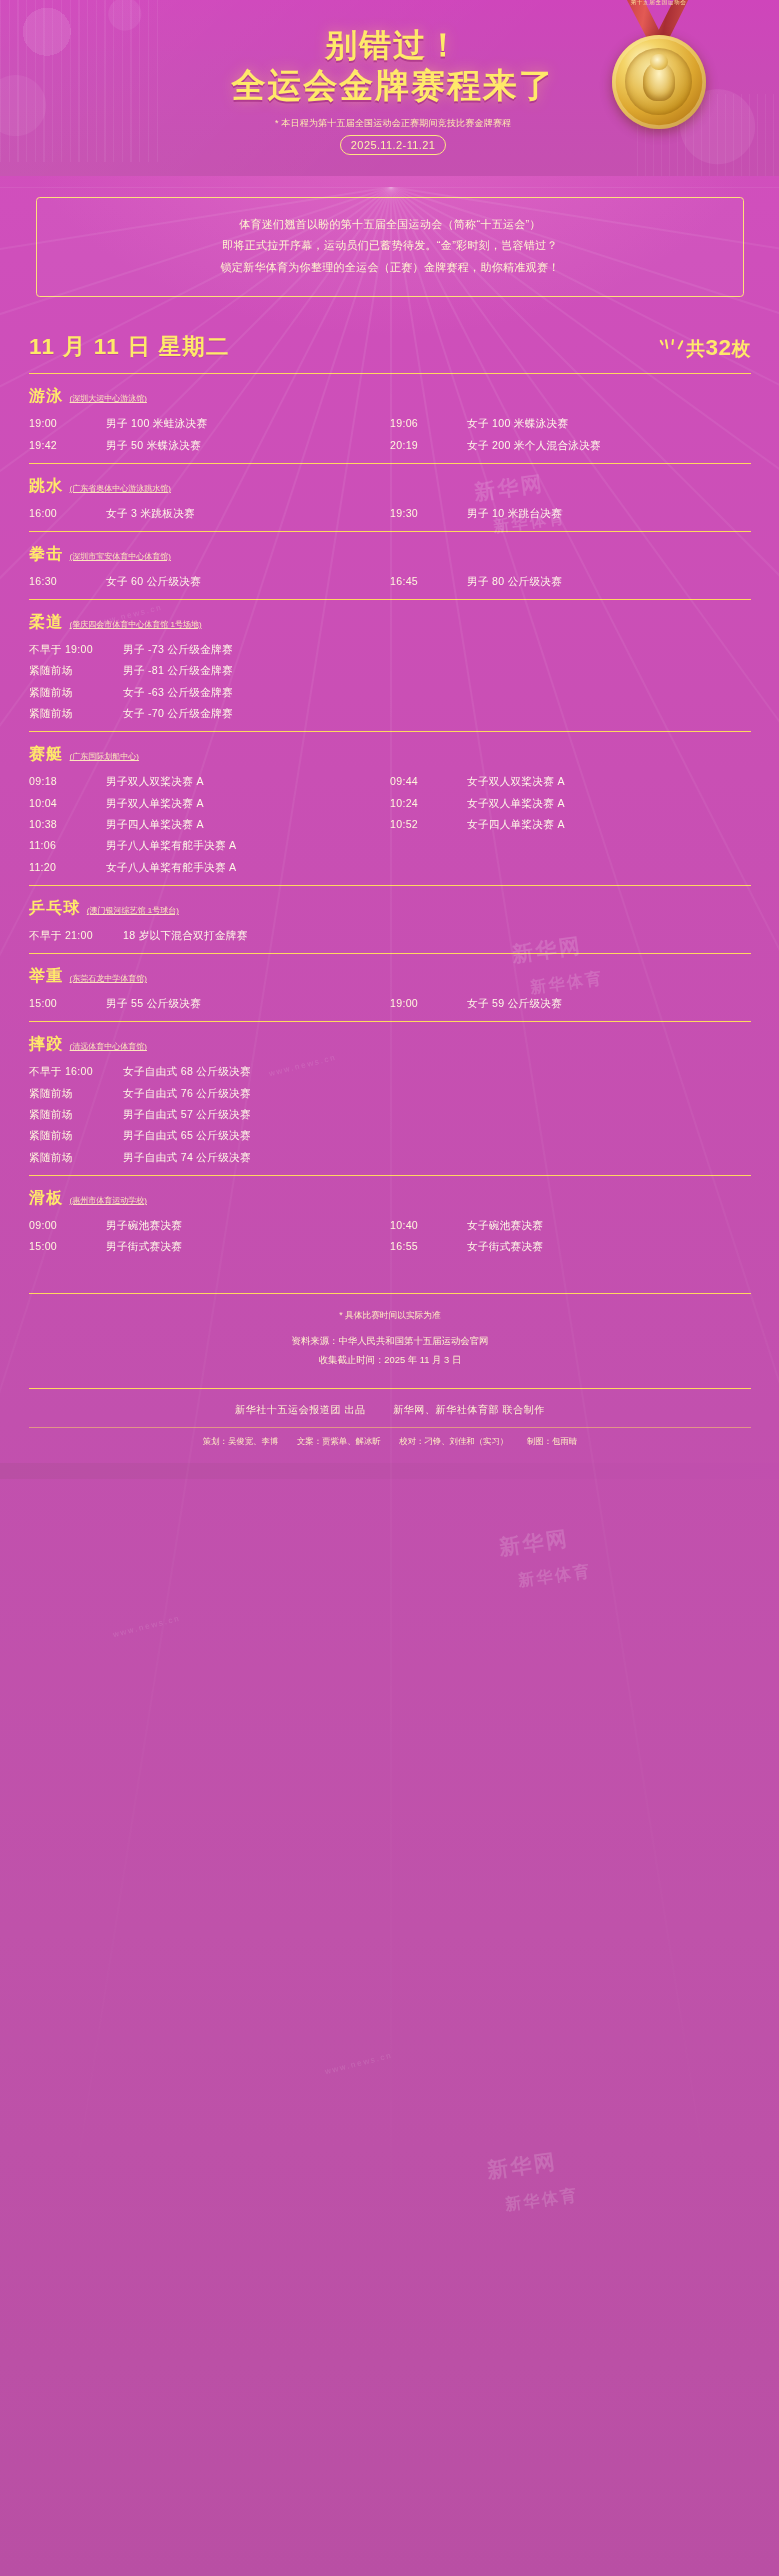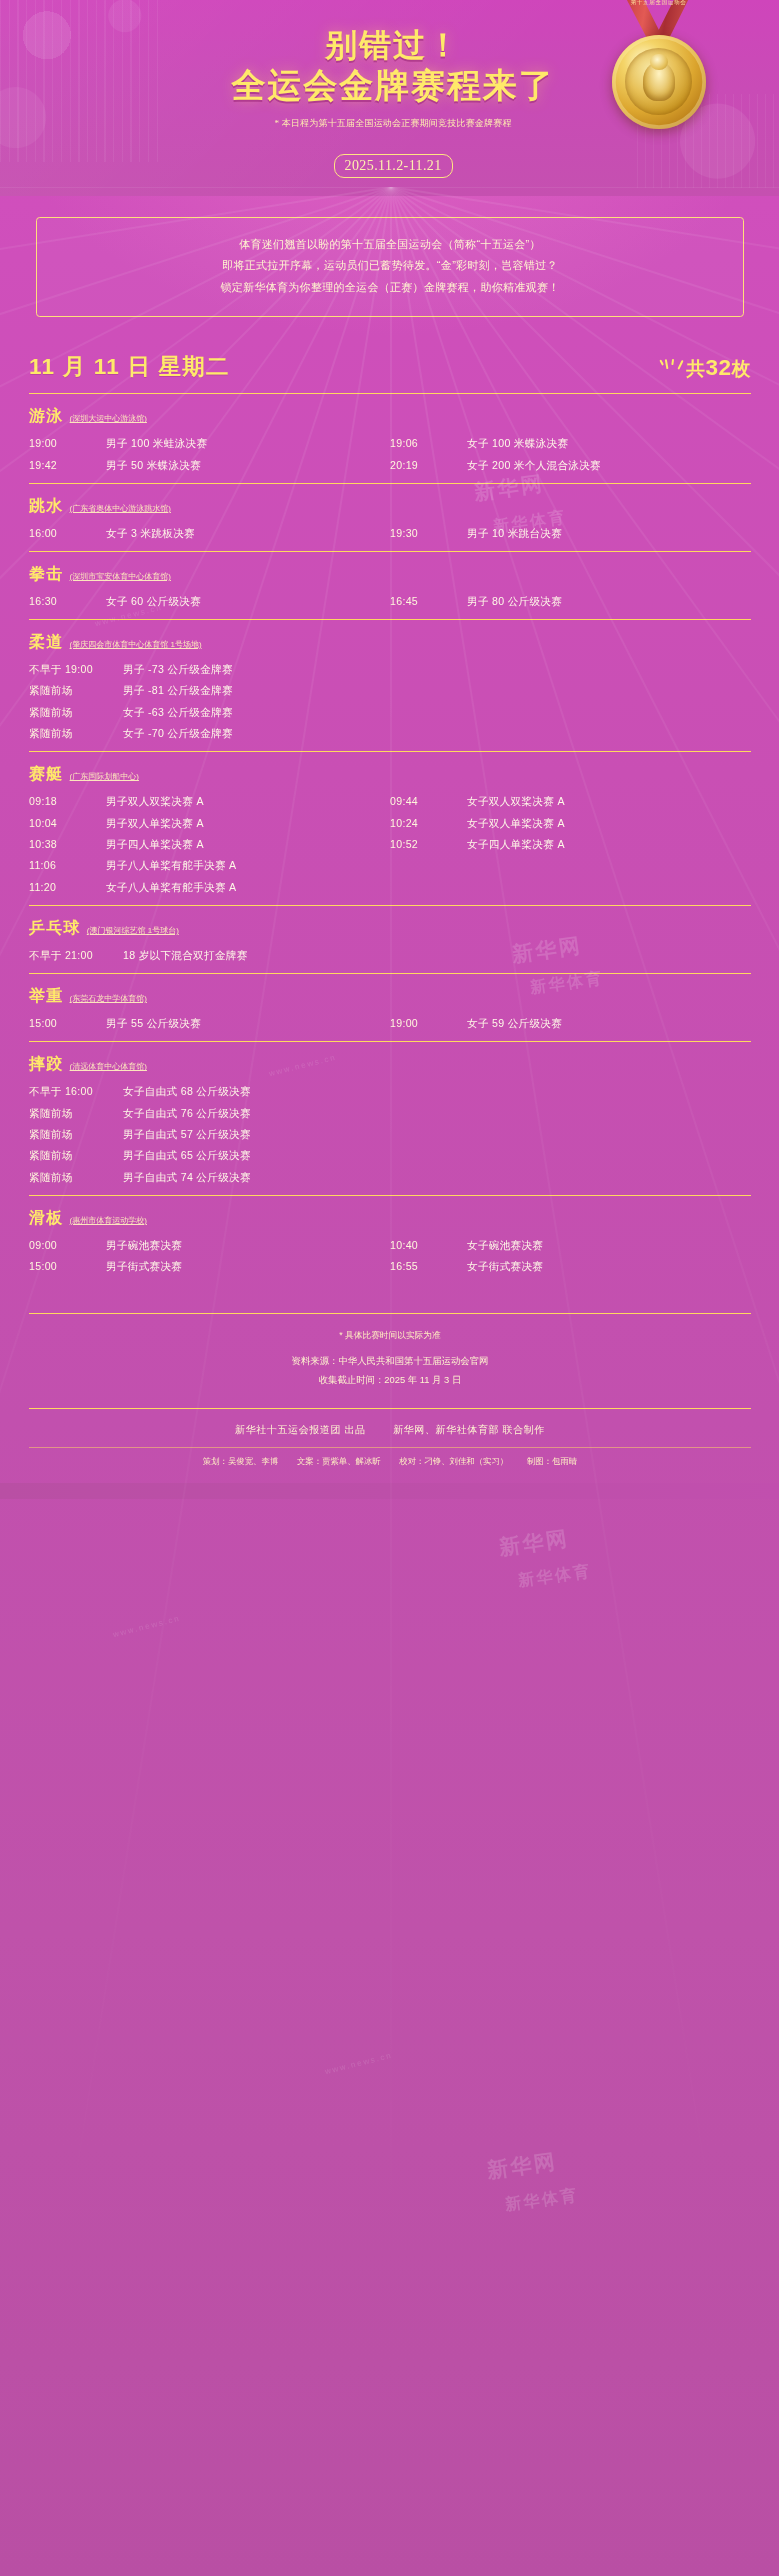--- a/index.html
+++ b/index.html
@@ -54,26 +54,25 @@
     font-size: 8px;
     letter-spacing: 1.9px;
     pointer-events: none;
     white-space: nowrap;
     transform: rotate(-14deg);
   }
 
   
   .header {
     position: relative;
-    height: 196px;
+    height: 176px;
     background:
       linear-gradient(135deg, rgba(255,255,255,0.05) 0%, rgba(255,255,255,0) 60%),
       linear-gradient(180deg,#cf45bb 0%, #c94bb6 45%, #c550b0 100%);
     overflow: hidden;
-    font-family: Liberation Serif, serif;
   }
   .hdr-deco {
     position: absolute; inset: 0;
     background-image:
       radial-gradient(circle at 6% 18%, rgba(255,255,255,0.10) 0 24px, rgba(255,255,255,0) 24px),
       radial-gradient(circle at 16% 8%, rgba(255,255,255,0.07) 0 16px, rgba(255,255,255,0) 17px),
       radial-gradient(circle at 2% 60%, rgba(255,255,255,0.06) 0 30px, rgba(255,255,255,0) 31px),
       radial-gradient(circle at 92% 72%, rgba(255,255,255,0.07) 0 37px, rgba(255,255,255,0) 38px);
   }
   .hdr-grid {
@@ -104,25 +103,25 @@
   }
   .title-2 { font-size: 34px; }
   .subtitle {
     margin-top: 10px;
     font-size: 9px;
     color: #ffeeb0;
     letter-spacing: 0.2px;
   }
   .date-pill {
     display: inline-block;
-    margin-top: 24px;
+    margin-top: 5px;
     padding: 3.1px 10px 3.7px;
     border: 0.6px solid #ffe583;
     border-radius: 10px;
-    font-size: 14px;
+    font-size: 11px;
     color: #fff0ad;
     letter-spacing: 0.4px;
   }
   
   .medal {
     position: absolute;
     right: 67px; top: -3.7px;
     width: 112px; height: 156px;
   }
   .ribbon {

